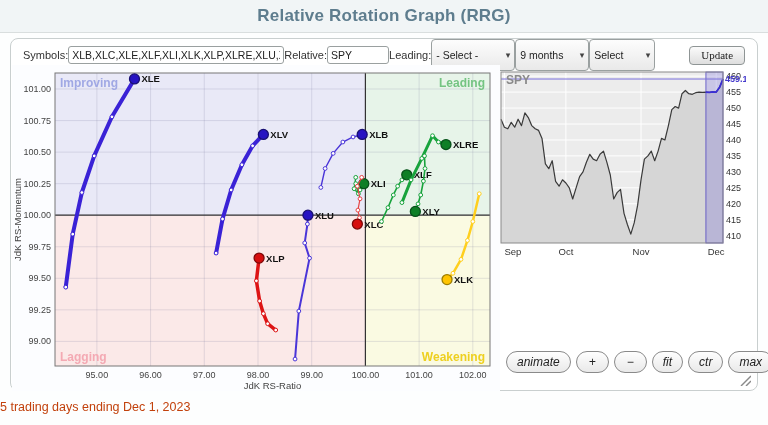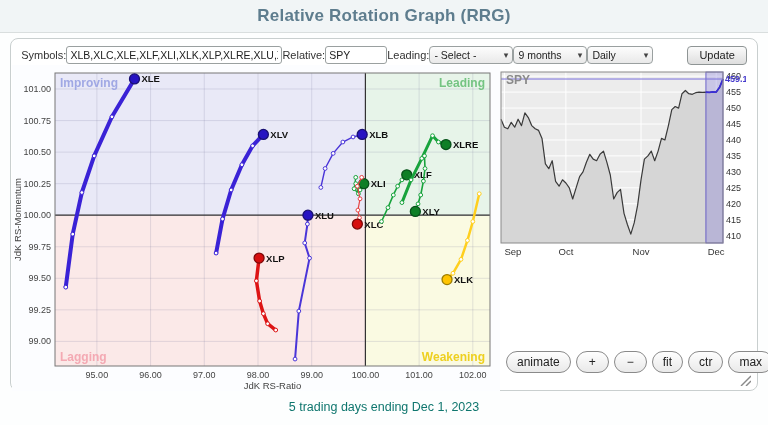--- a/index.html
+++ b/index.html
@@ -15,50 +15,50 @@
     border:1px solid #c9cfcf; border-radius:8px; background:#fff; }
 
   .toolbar { position:absolute; left:0; top:5px; width:100%; height:22px;
     display:flex; align-items:center; justify-content:center; 
     font-size:11px; color:#333; }
   .toolbar label { white-space:nowrap; }
   .tb-input { border:1px solid #9aa0a0; border-radius:3px; background:#fff;
     height:18px; font-size:10.5px; padding:0 3px; color:#222; font-family:"Liberation Sans",sans-serif; }
   .sym { width:216px; } .bench { width:62px; }
   .select { border:1px solid #9aa0a0; border-radius:4px; background:linear-gradient(#fdfdfd,#e9e9e9);
-    height:18px; display:flex; align-items:center; justify-content:space-between;
+    height:32px; display:flex; align-items:center; justify-content:space-between;
     padding:0 4px; font-size:10.5px; color:#222; cursor:default; }
   .select .arrow { font-size:9px; color:#444; margin-left:4px; }
   .sel-groups { width:84px; } .sel-period { width:74px; } .sel-freq { width:66px; }
   .update-btn { height:19px; border:1px solid #8f9595; border-radius:4px;
     background:linear-gradient(#fbfbfb,#dedede); font-size:11px; color:#222;
-    padding:0 11px; font-family:Liberation Sans, sans-serif;margin-left:34px; }
+    padding:0 11px; font-family:Liberation Serif, serif;margin-left:34px; }
 
   .content { position:absolute; left:1px; top:26px; width:744px; height:325px; }
   .rrg-wrap { position:absolute; left:0; top:0; width:488px; height:326px; background:#fcfdff; }
   .right-col { position:absolute; left:488px; top:0; width:246px; height:326px; }
 
   .tail-row { position:absolute; left:4px; top:258px; width:242px; height:20px;
     display:flex; align-items:center; font-size:11.5px; color:#333; }
   .tail-track { position:relative; width:122px; height:3px; margin:0 6px;
     background:#b9b9b9; border-bottom:1px solid #f2f2f2; border-top:1px solid #8f8f8f; }
   .tail-knob { position:absolute; left:14px; top:-7px; width:15px; height:15px;
     border-radius:50%; background:linear-gradient(#ffffff,#e3e3e3); border:1px solid #8a8a8a; }
   .tail-value { white-space:nowrap; }
 
   .btn-row { position:absolute; left:6px; top:286px; width:240px; display:flex; gap:5px; }
   .pill { height:22px; border:1px solid #8a8a8a; border-radius:12px;
     background:linear-gradient(#fefefe,#e9e9e9); font-size:12px; color:#222;
-    padding:0 10px; font-family:"Liberation Sans",sans-serif; line-height:20px; }
+    padding:0 10px; font-family:"Liberation Sans",sans-serif; line-height:20px;font-style:italic; }
   .pill.small { padding:0 12px; }
 
   .resize-handle { position:absolute; right:6px; bottom:4px; width:13px; height:13px; }
 
-  .caption { position:absolute; left:0; top:400px; width:768px; text-align:center;
-    font-size:12.5px; color:#0f766e; }
+  .caption { position:absolute; left:0; top:400px; width:768px; 
+    font-size:12.5px; color:#c2410c; }
 
   svg text { font-family:"Liberation Sans",sans-serif; }
 </style>
 </head>
 <body>
 
 <div class="stage">
 
   <div class="titlebar">
     <div class="page-title">Relative Rotation Graph (RRG)</div>
@@ -74,21 +74,21 @@
       <label>Leading:</label>
       <div class="select sel-groups">
         <span>- Select -</span>
         <span class="arrow">▾</span>
       </div>
       <div class="select sel-period">
         <span>9 months</span>
         <span class="arrow">▾</span>
       </div>
       <div class="select sel-freq">
-        <span>Daily</span>
+        <span>Select</span>
         <span class="arrow">▾</span>
       </div>
       <button class="update-btn">Update</button>
     </div>
 
     <div class="content">
       <div class="rrg-wrap" id="rrg"><svg width="488" height="326" viewBox="0 0 488 326">
             <rect x="43" y="8" width="310.4074074074077" height="142.20973298880287" fill="#e9e9f7"></rect>
             <rect x="353.4074074074077" y="8" width="124.59259259259233" height="142.20973298880287" fill="#e7f4e9"></rect>
             <rect x="43" y="150.20973298880287" width="310.4074074074077" height="150.79026701119713" fill="#fbe9e8"></rect>

